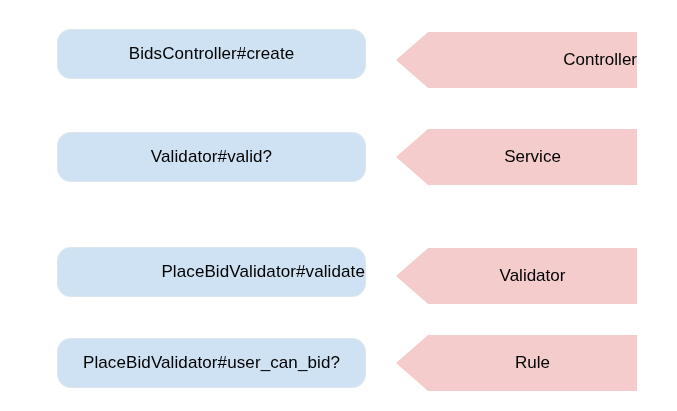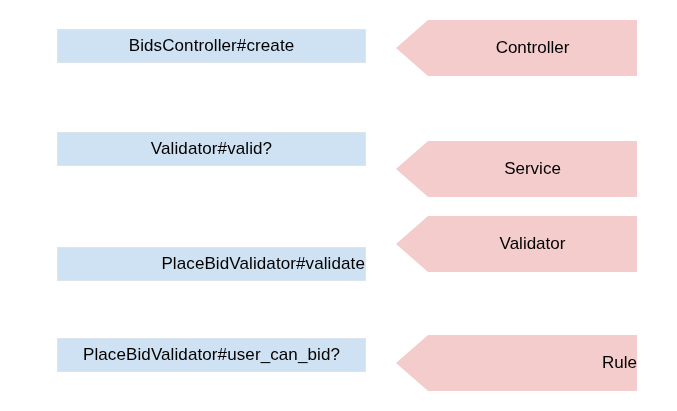--- a/index.html
+++ b/index.html
@@ -20,50 +20,51 @@
     background: var(--bg);
     font-family: "Liberation Sans", "DejaVu Sans", sans-serif;
     color: var(--text-color);
     overflow: hidden;
   }
   .row { position: absolute; left: 0; top: 0; width: 677px; height: 0; }
   .method-box {
     position: absolute;
     left: 58px;
     width: 307px;
-    height: 32px;
+    height: 48px;
     background: var(--box-fill);
     display: flex;
     align-items: center;
     justify-content: center;
     font-size: 17px;
     letter-spacing: 0.1px;
     box-shadow: 0 0 0 1px rgba(120, 150, 180, 0.25);
+    border-radius: 13px;
   }
   .layer-arrow {
     position: absolute;
     left: 396px;
     width: 241px;
     height: 56px;
     background: var(--arrow-fill);
     clip-path: polygon(0 50%, 13.3% 0, 100% 0, 100% 100%, 13.3% 100%);
     display: flex;
     align-items: center;
     justify-content: center;
     font-size: 17px;
   }
   .layer-arrow .label {
     
     margin-left: 32px;
   }
   
-  .row:nth-of-type(1) .method-box { top: 30px; }  .row:nth-of-type(1) .layer-arrow { top: 20px; }
-  .row:nth-of-type(2) .method-box { top: 133px; } .row:nth-of-type(2) .layer-arrow { top: 141px; justify-content: center; }
-  .row:nth-of-type(3) .method-box { top: 248px; justify-content: flex-end; } .row:nth-of-type(3) .layer-arrow { top: 216px; }
-  .row:nth-of-type(4) .method-box { top: 339px; } .row:nth-of-type(4) .layer-arrow { top: 335px; justify-content: flex-end; }
+  .row:nth-of-type(1) .method-box { top: 30px; }  .row:nth-of-type(1) .layer-arrow { top: 32px; justify-content: flex-end; }
+  .row:nth-of-type(2) .method-box { top: 133px; } .row:nth-of-type(2) .layer-arrow { top: 129px; justify-content: center; }
+  .row:nth-of-type(3) .method-box { top: 248px; justify-content: flex-end; } .row:nth-of-type(3) .layer-arrow { top: 248px; }
+  .row:nth-of-type(4) .method-box { top: 339px; } .row:nth-of-type(4) .layer-arrow { top: 335px; }
 </style>
 </head>
 <body>
 
 <div class="canvas">
 
   <div class="row">
     <div class="method-box">
       <span>BidsController#create</span>
     </div>

